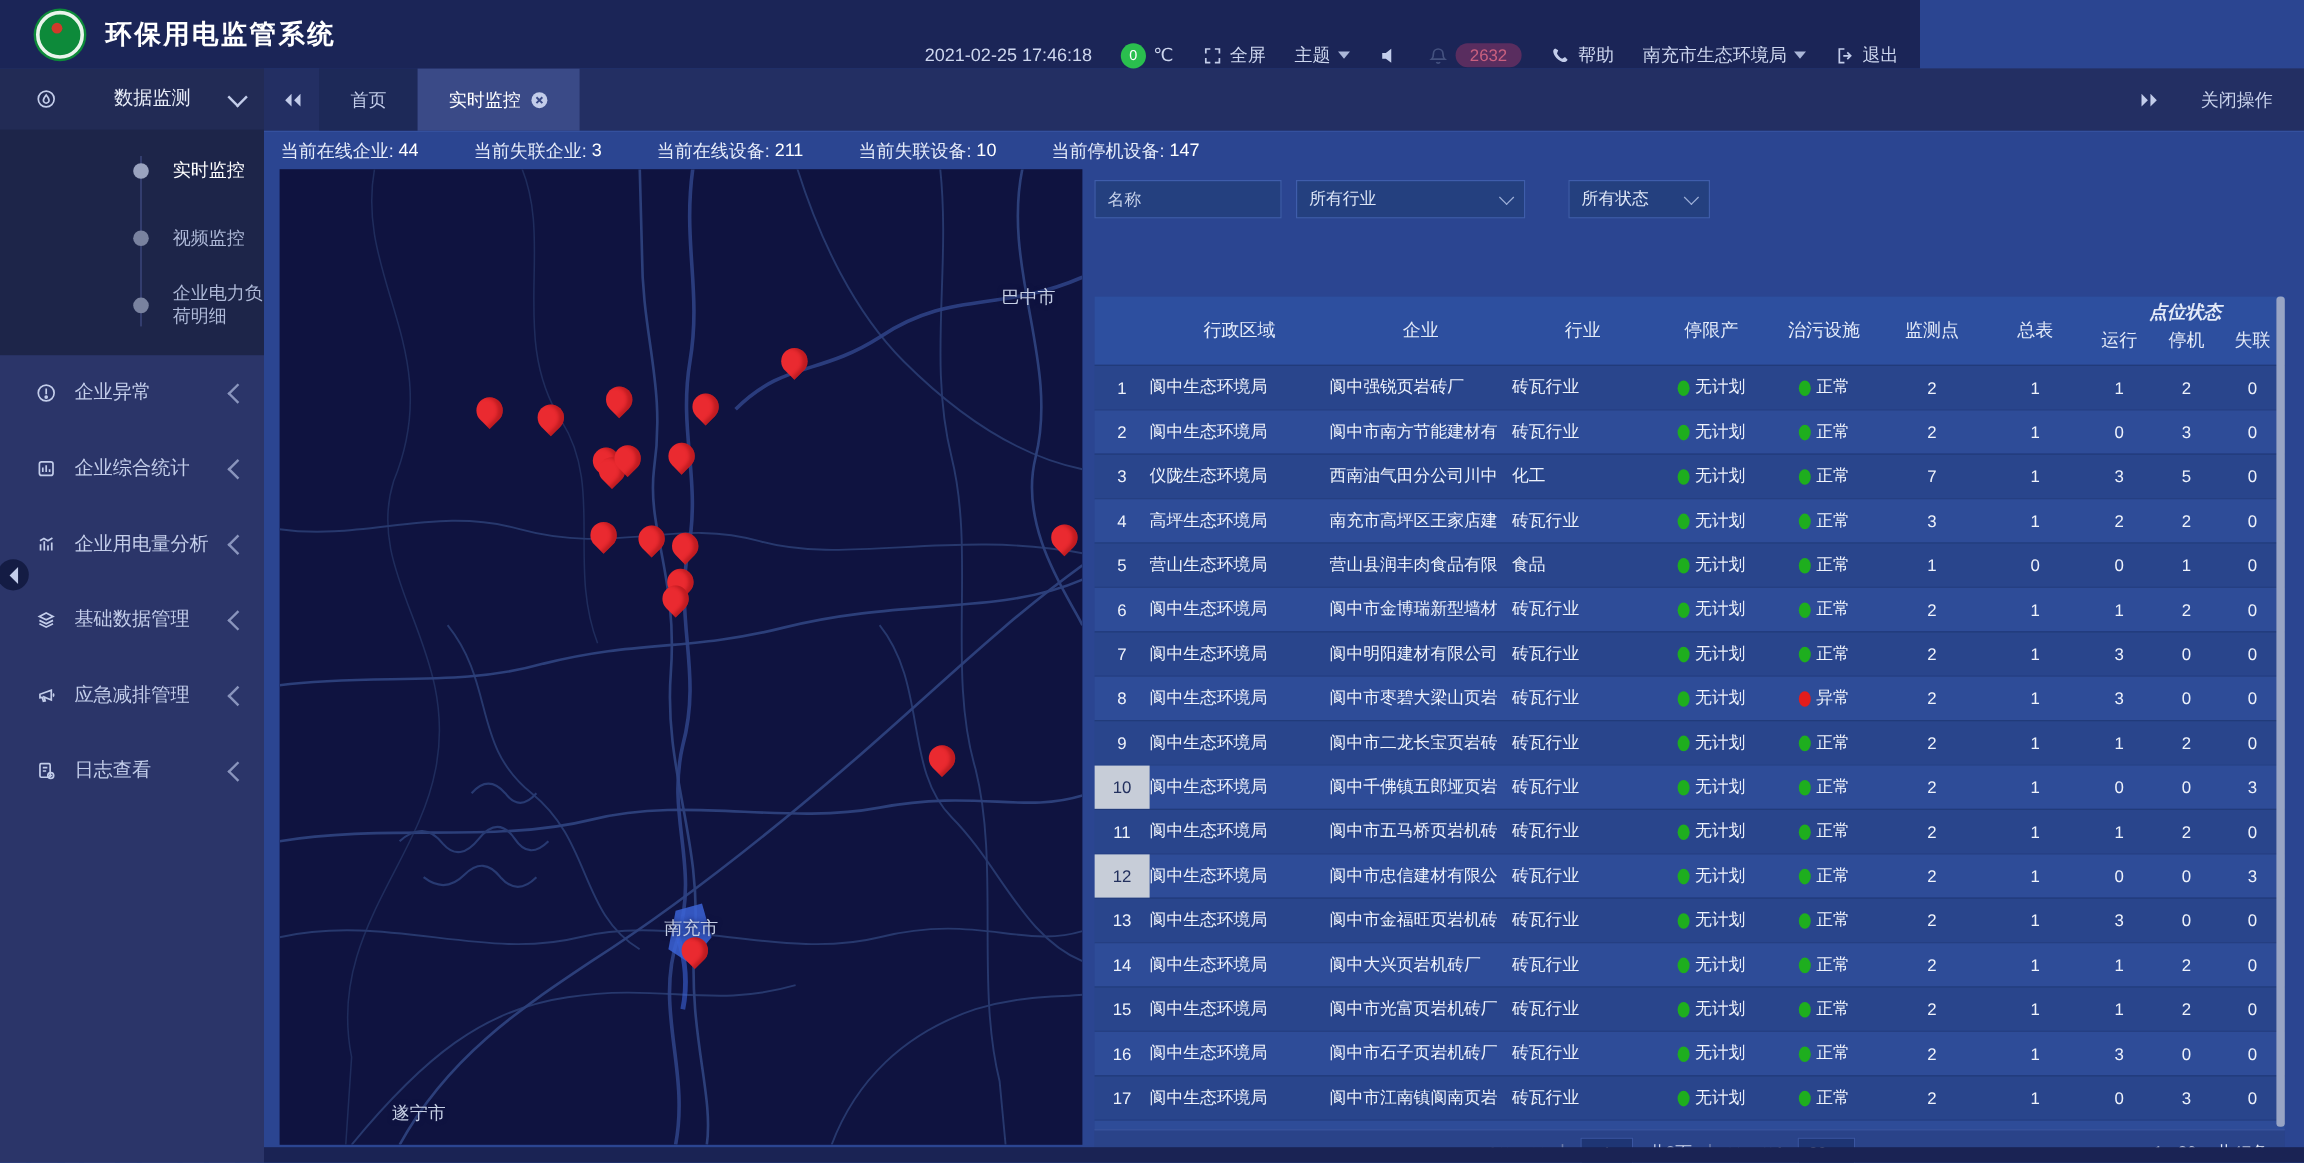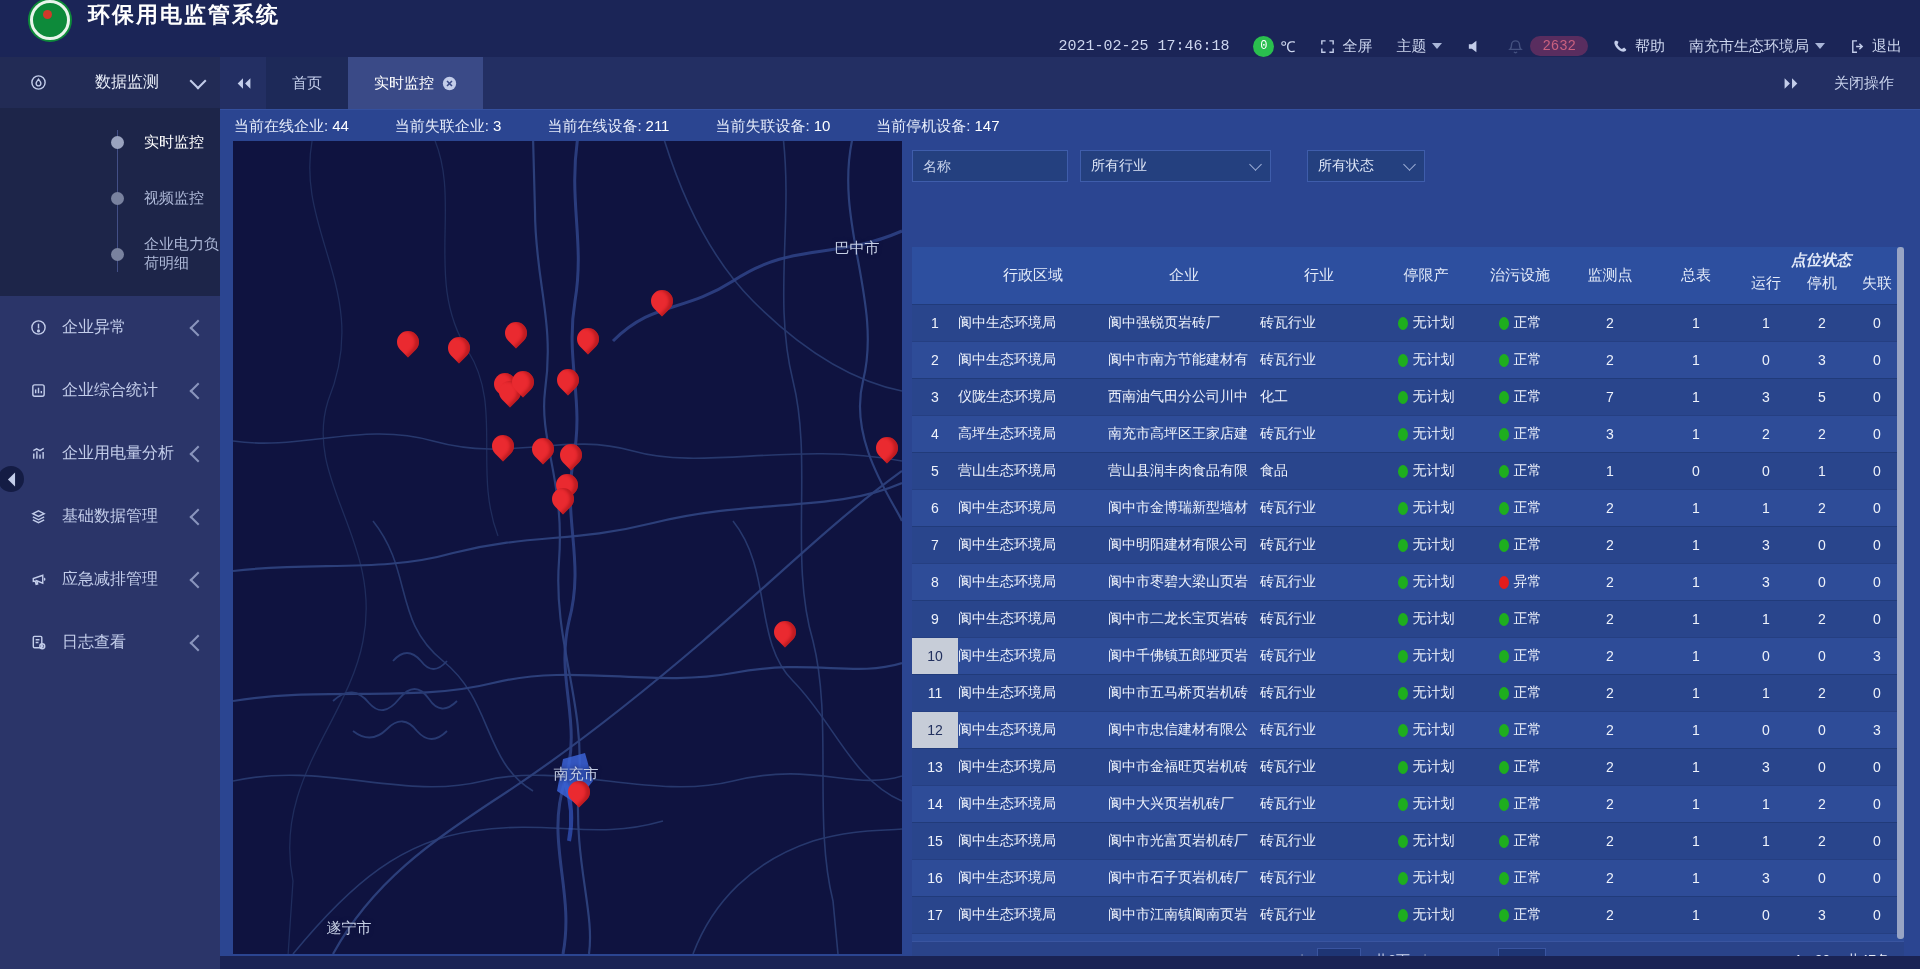--- a/index.html
+++ b/index.html
@@ -5,21 +5,21 @@
   html,body{margin:0;padding:0;}
   body{width:1920px;height:969px;position:relative;overflow:hidden;
        font-family:"Liberation Sans","DejaVu Sans",sans-serif;
        background:#2b4591;-webkit-font-smoothing:antialiased;}
   .abs{position:absolute;}
   svg{display:block;}
   .ico{display:inline-flex;align-items:center;justify-content:center;color:#c3cdea;}
   .ico svg{width:17px;height:17px;}
 
   
-  #header{left:0;top:0;width:1920px;height:57px;background:#1b2557;display:flex;z-index:30;font-family:Liberation Mono, monospace;}
+  #header{left:0;top:0;width:1600px;height:57px;background:#1b2557;display:flex;align-items:center;z-index:30;}
   #logo{width:34px;height:34px;border-radius:50%;margin-left:30px;background:#0d8a3a;
         border:3px solid #e9f5ec;box-shadow:0 0 0 2px #0d8a3a;position:relative;}
   #logo:after{content:"";position:absolute;left:10px;top:7px;width:9px;height:9px;border-radius:50%;background:#d03a2a;}
   #app-title{color:#ffffff;font-size:22px;font-weight:bold;margin-left:18px;letter-spacing:2px;}
   #header-right{margin-left:auto;display:flex;align-items:center;gap:24px;padding-right:18px;color:#cdd6ee;font-size:15px;}
   .hitem{display:flex;align-items:center;gap:6px;cursor:default;margin-top:35px;}
   #temp-circle{width:21px;height:21px;border-radius:50%;background:#2abf4e;color:#fff;font-size:12px;
                display:flex;align-items:center;justify-content:center;}
   #msg-badge{background:rgba(167,56,106,.45);color:#c9607f;border-radius:10px;padding:2px 12px;font-size:14px;}
   .caret{width:0;height:0;border-left:5px solid transparent;border-right:5px solid transparent;border-top:6px solid #aab6d8;display:inline-block;}

